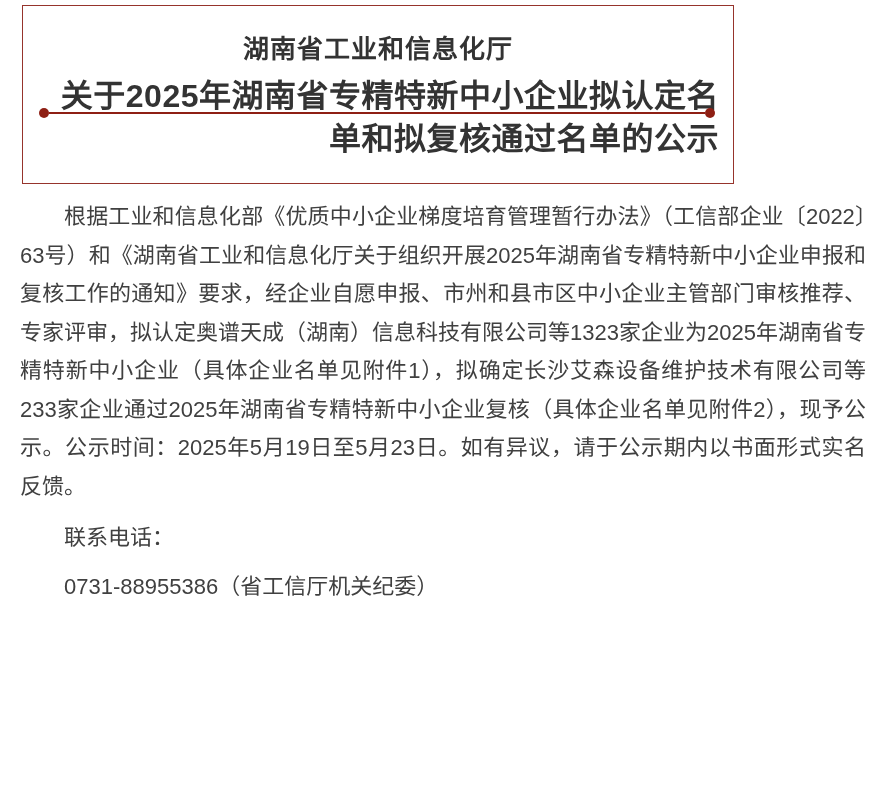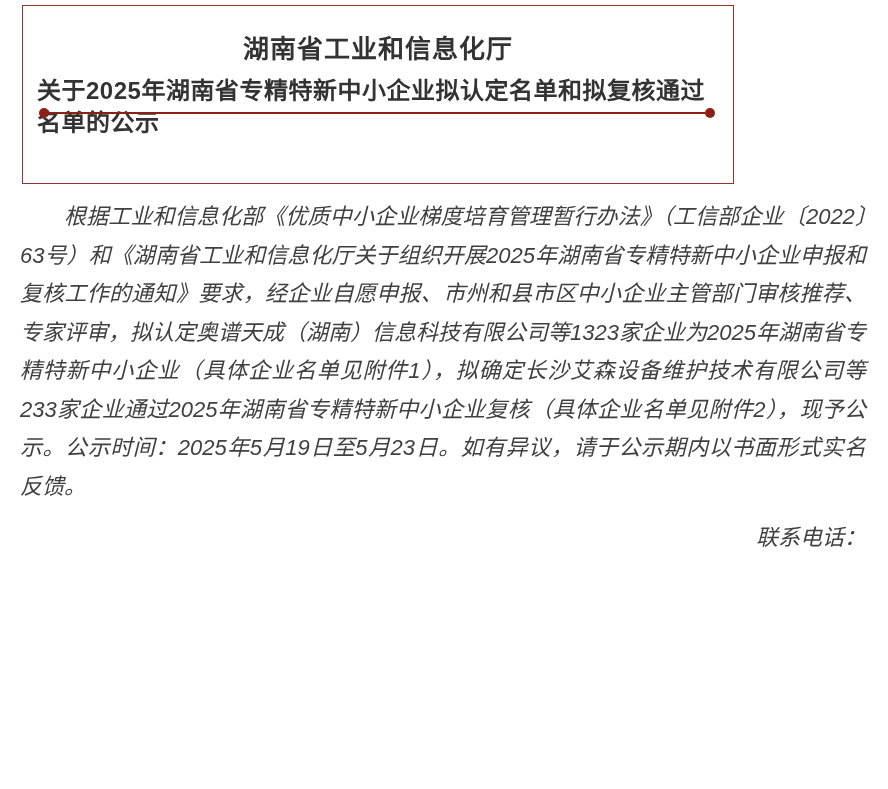--- a/index.html
+++ b/index.html
@@ -29,22 +29,22 @@
     margin: 26px 10px 0 10px;
     text-align: center;
     font-size: 26px;
     font-weight: bold;
     color: #333333;
     line-height: 1.35;
     letter-spacing: 1px;
   }
   .title2 {
     margin: 8px 14px 0 14px;
-    text-align: left;
-    font-size: 24px;
+    text-align: right;
+    font-size: 32px;
     font-weight: bold;
     color: #333333;
     line-height: 1.35;
     letter-spacing: 0.5px;
   }
   
   .rule {
     position: absolute;
     left: 16px;
     right: 18px;
@@ -72,40 +72,40 @@
     top: 198px;
     width: 846px;
     font-size: 22px;
     line-height: 38.5px;
     color: #404040;
     text-align: justify;
   }
   .content p {
     margin: 0 0 13px 0;
     text-indent: 2em;
-    font-style: italic;
   }
   .content p.tight {
     margin-bottom: 10px;
-    text-align: right;
+    text-align: left;
   }
 </style>
 </head>
 <body>
 
 <div class="page">
 
   <div class="header-box">
     <div class="title1">湖南省工业和信息化厅</div>
     <div class="title2">关于2025年湖南省专精特新中小企业拟认定名单和拟复核通过名单的公示</div>
     <div class="rule">
       <span class="dot"></span>
       <span class="line"></span>
       <span class="dot"></span>
     </div>
   </div>
 
   <div class="content">
     <p>根据工业和信息化部《优质中小企业梯度培育管理暂行办法》（工信部企业〔2022〕63号）和《湖南省工业和信息化厅关于组织开展2025年湖南省专精特新中小企业申报和复核工作的通知》要求，经企业自愿申报、市州和县市区中小企业主管部门审核推荐、专家评审，拟认定奥谱天成（湖南）信息科技有限公司等1323家企业为2025年湖南省专精特新中小企业（具体企业名单见附件1），拟确定长沙艾森设备维护技术有限公司等233家企业通过2025年湖南省专精特新中小企业复核（具体企业名单见附件2），现予公示。公示时间：2025年5月19日至5月23日。如有异议，请于公示期内以书面形式实名反馈。</p>
     <p class="tight">联系电话：</p>
+    <p class="tight">0731-88955386（省工信厅机关纪委）</p>
   </div>
 
 </div>
 
 </body></html>

